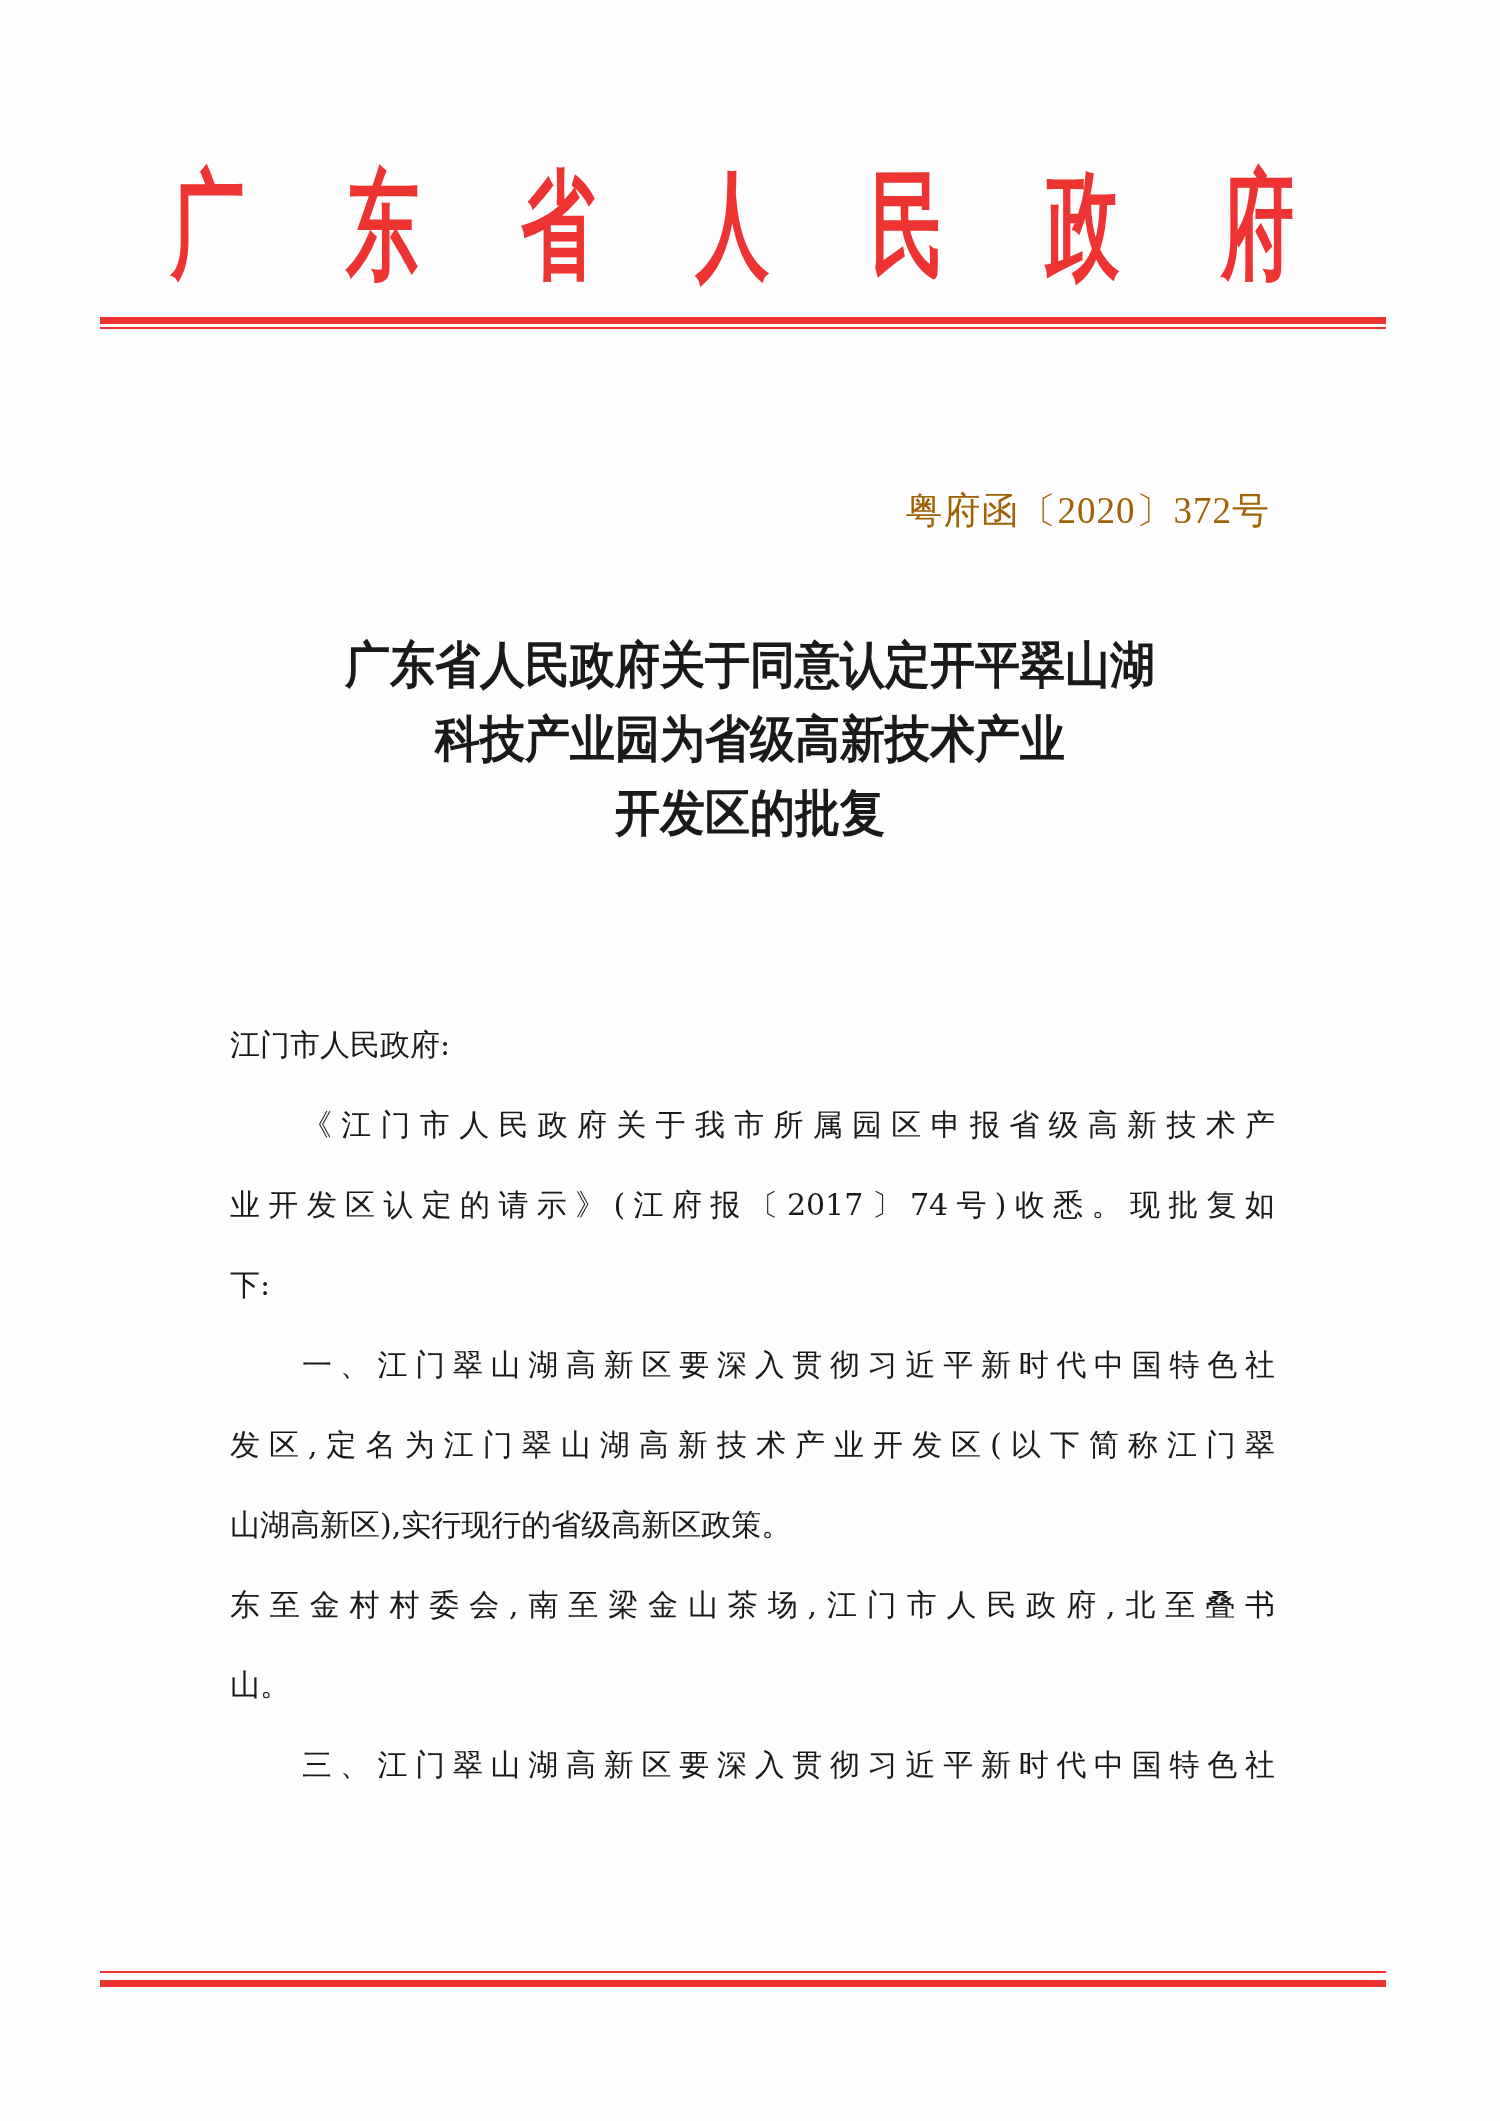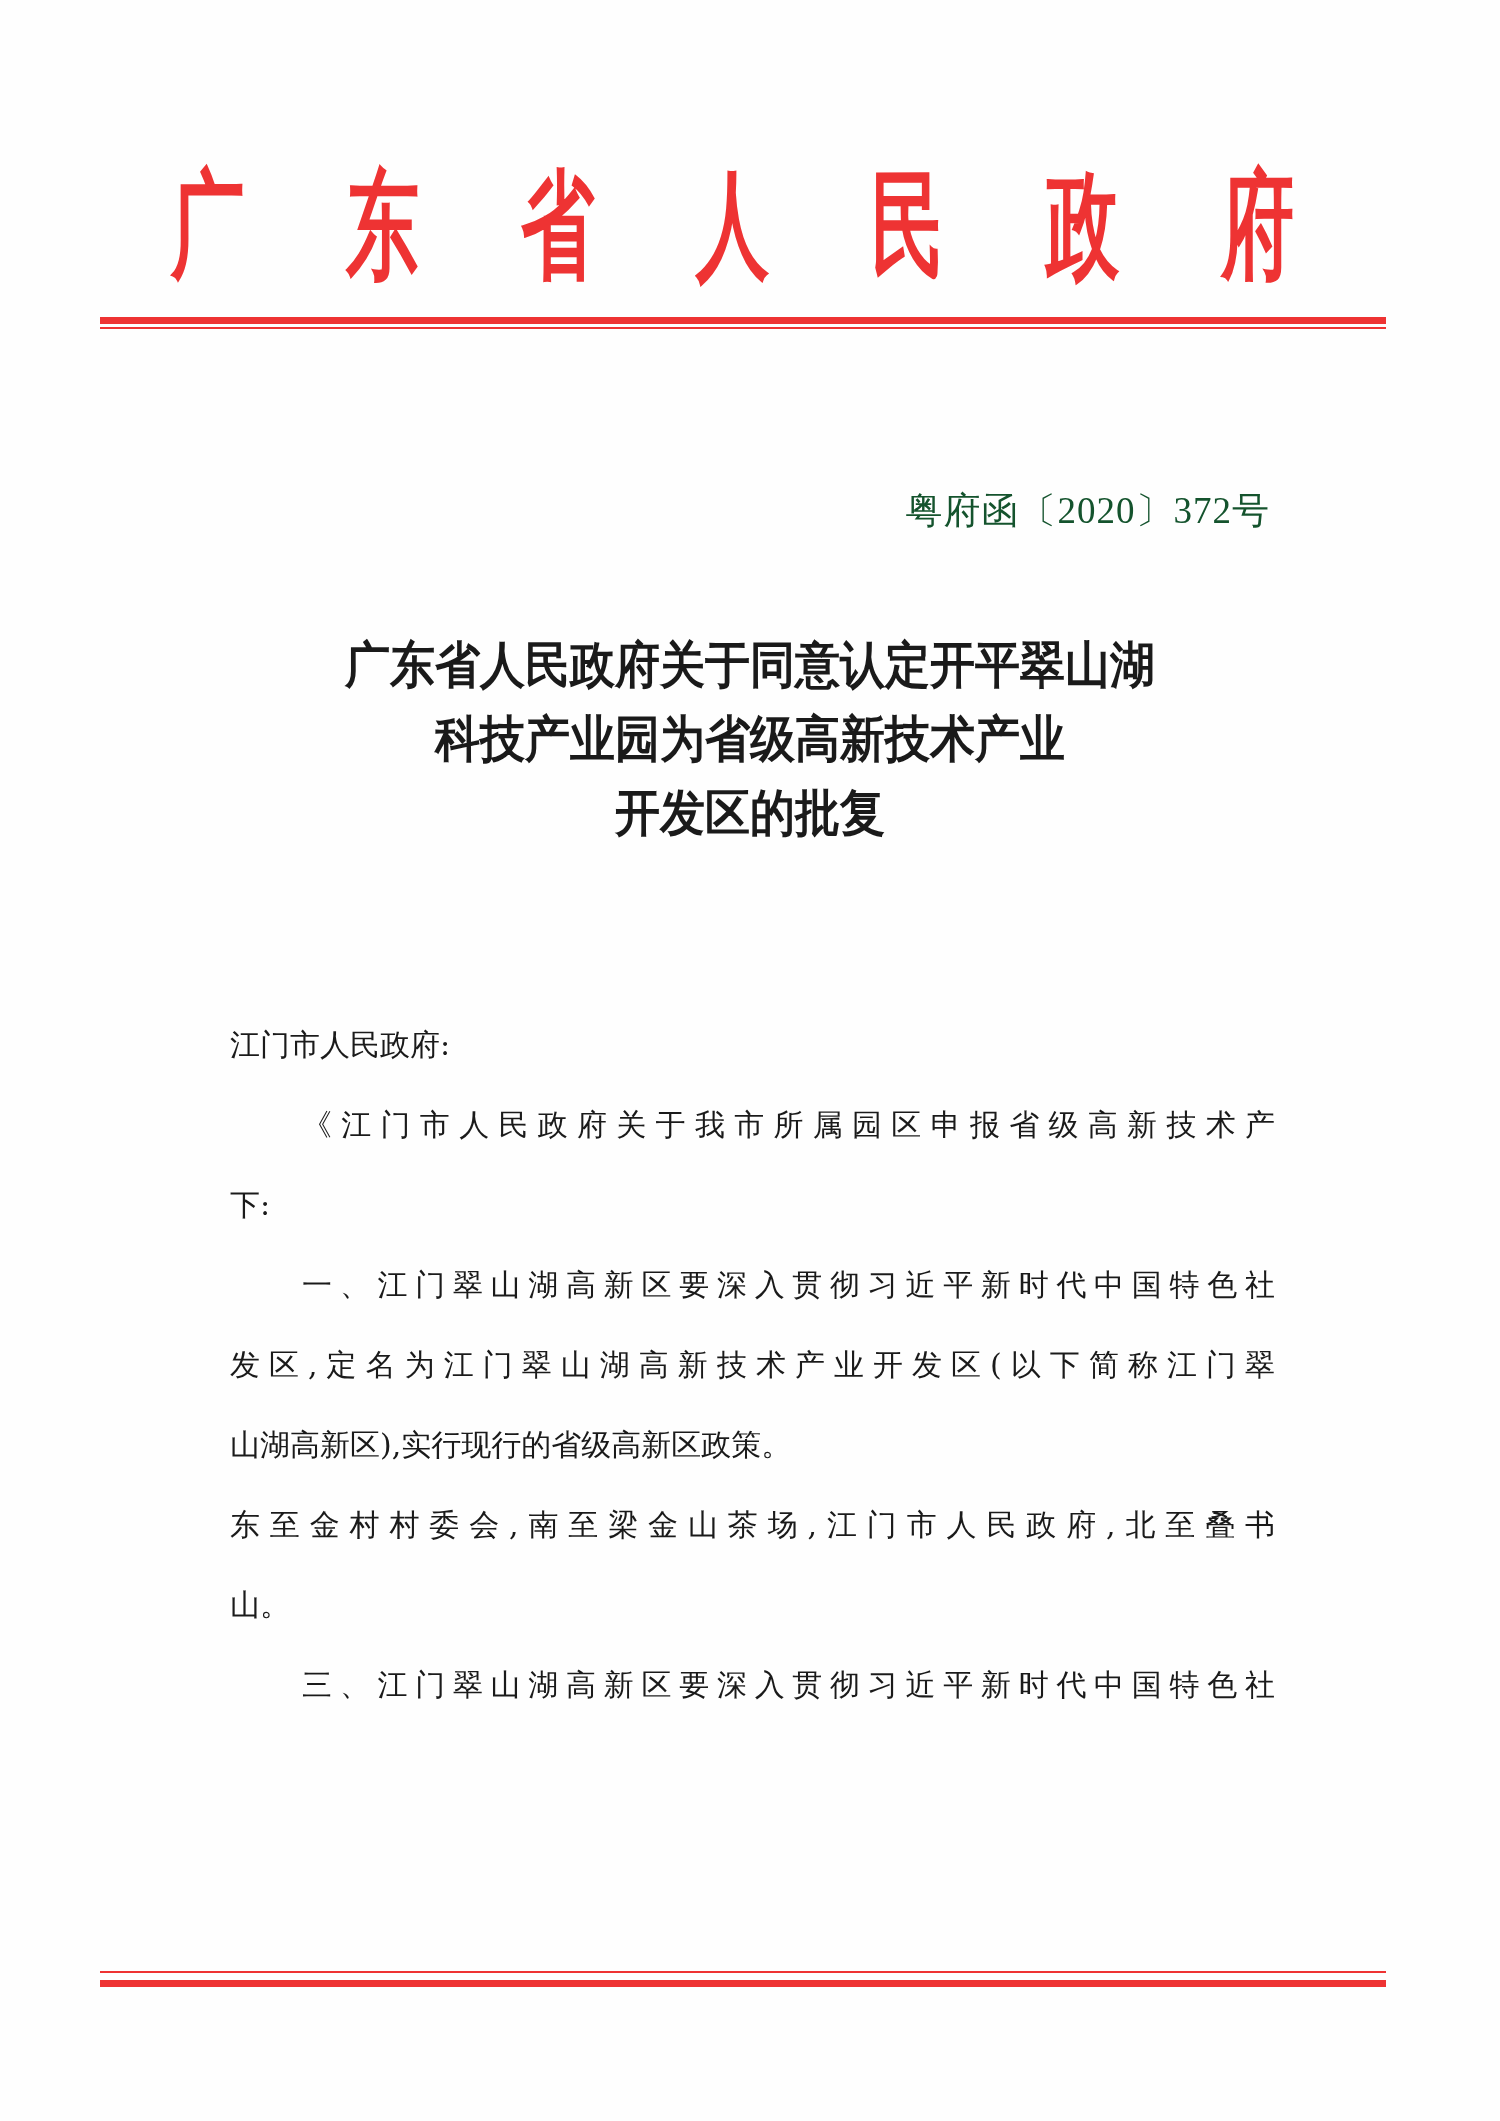--- a/index.html
+++ b/index.html
@@ -18,21 +18,21 @@
       transform: scaleX(0.62); transform-origin: center;
     }
     .rule { position: absolute; left: 100px; width: 1286px; background: #ee3333; }
     .rule.thick { height: 7px; }
     .rule.thin { height: 2px; }
 
     
     .doc-number {
       position: absolute; right: 230px; top: 486px;
       font-family: "Liberation Serif", "DejaVu Serif", serif;
-      font-size: 37px; color: #14532d; letter-spacing: 1px;
+      font-size: 37px; color: #a16207; letter-spacing: 1px;
     }
 
     
     .title {
       position: absolute; left: 0; width: 1500px; top: 628px; text-align: center;
     }
     .title-line {
       display: block;
       font-family: "DejaVu Serif", "Liberation Serif", serif;
       font-weight: bold; font-size: 50px; line-height: 74px; color: #1a1a1a;
@@ -74,20 +74,21 @@
 
   <div class="title">
     <span class="title-line">广东省人民政府关于同意认定开平翠山湖</span>
     <span class="title-line">科技产业园为省级高新技术产业</span>
     <span class="title-line">开发区的批复</span>
   </div>
 
   <div class="body-text">
     <span class="line last">江门市人民政府:</span>
     <span class="line indent">《江门市人民政府关于我市所属园区申报省级高新技术产</span>
+    <span class="line">业开发区认定的请示》(江府报〔2017〕74号)收悉。现批复如</span>
     <span class="line last">下:</span>
     <span class="line indent">一、江门翠山湖高新区要深入贯彻习近平新时代中国特色社</span>
     <span class="line">发区,定名为江门翠山湖高新技术产业开发区(以下简称江门翠</span>
     <span class="line last">山湖高新区),实行现行的省级高新区政策。</span>
     <span class="line">东至金村村委会,南至梁金山茶场,江门市人民政府,北至叠书</span>
     <span class="line last">山。</span>
     <span class="line indent">三、江门翠山湖高新区要深入贯彻习近平新时代中国特色社</span>
   </div>
 
   <div class="rule thin" style="top:1971px;"></div>

